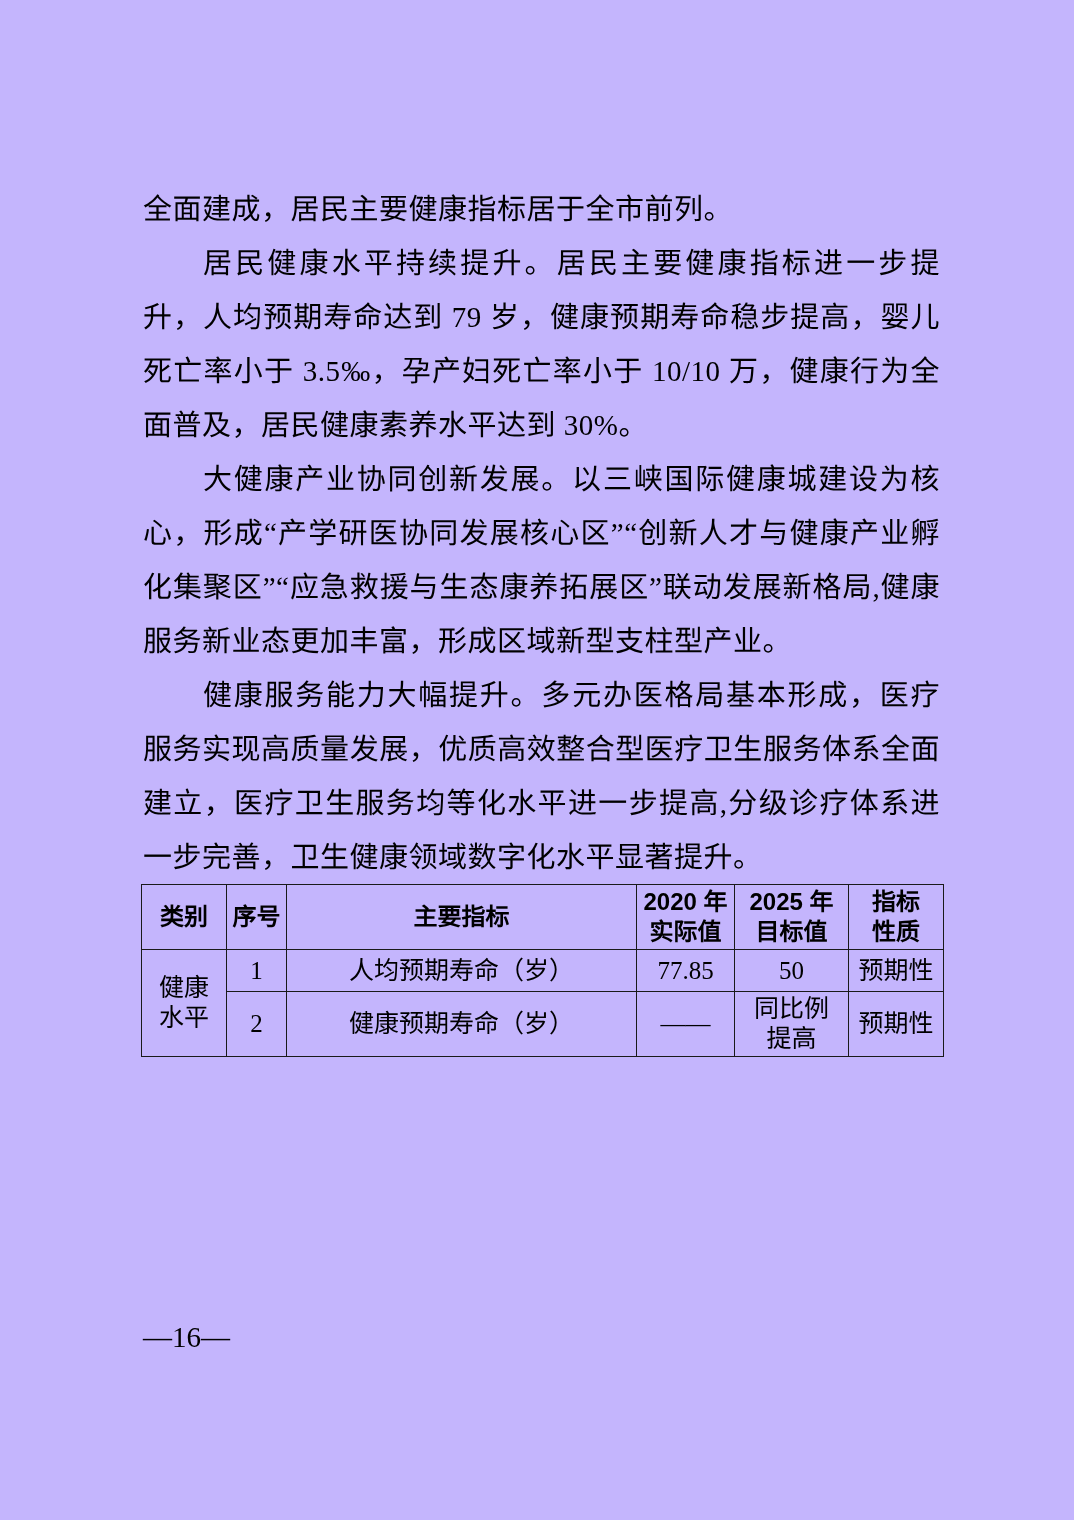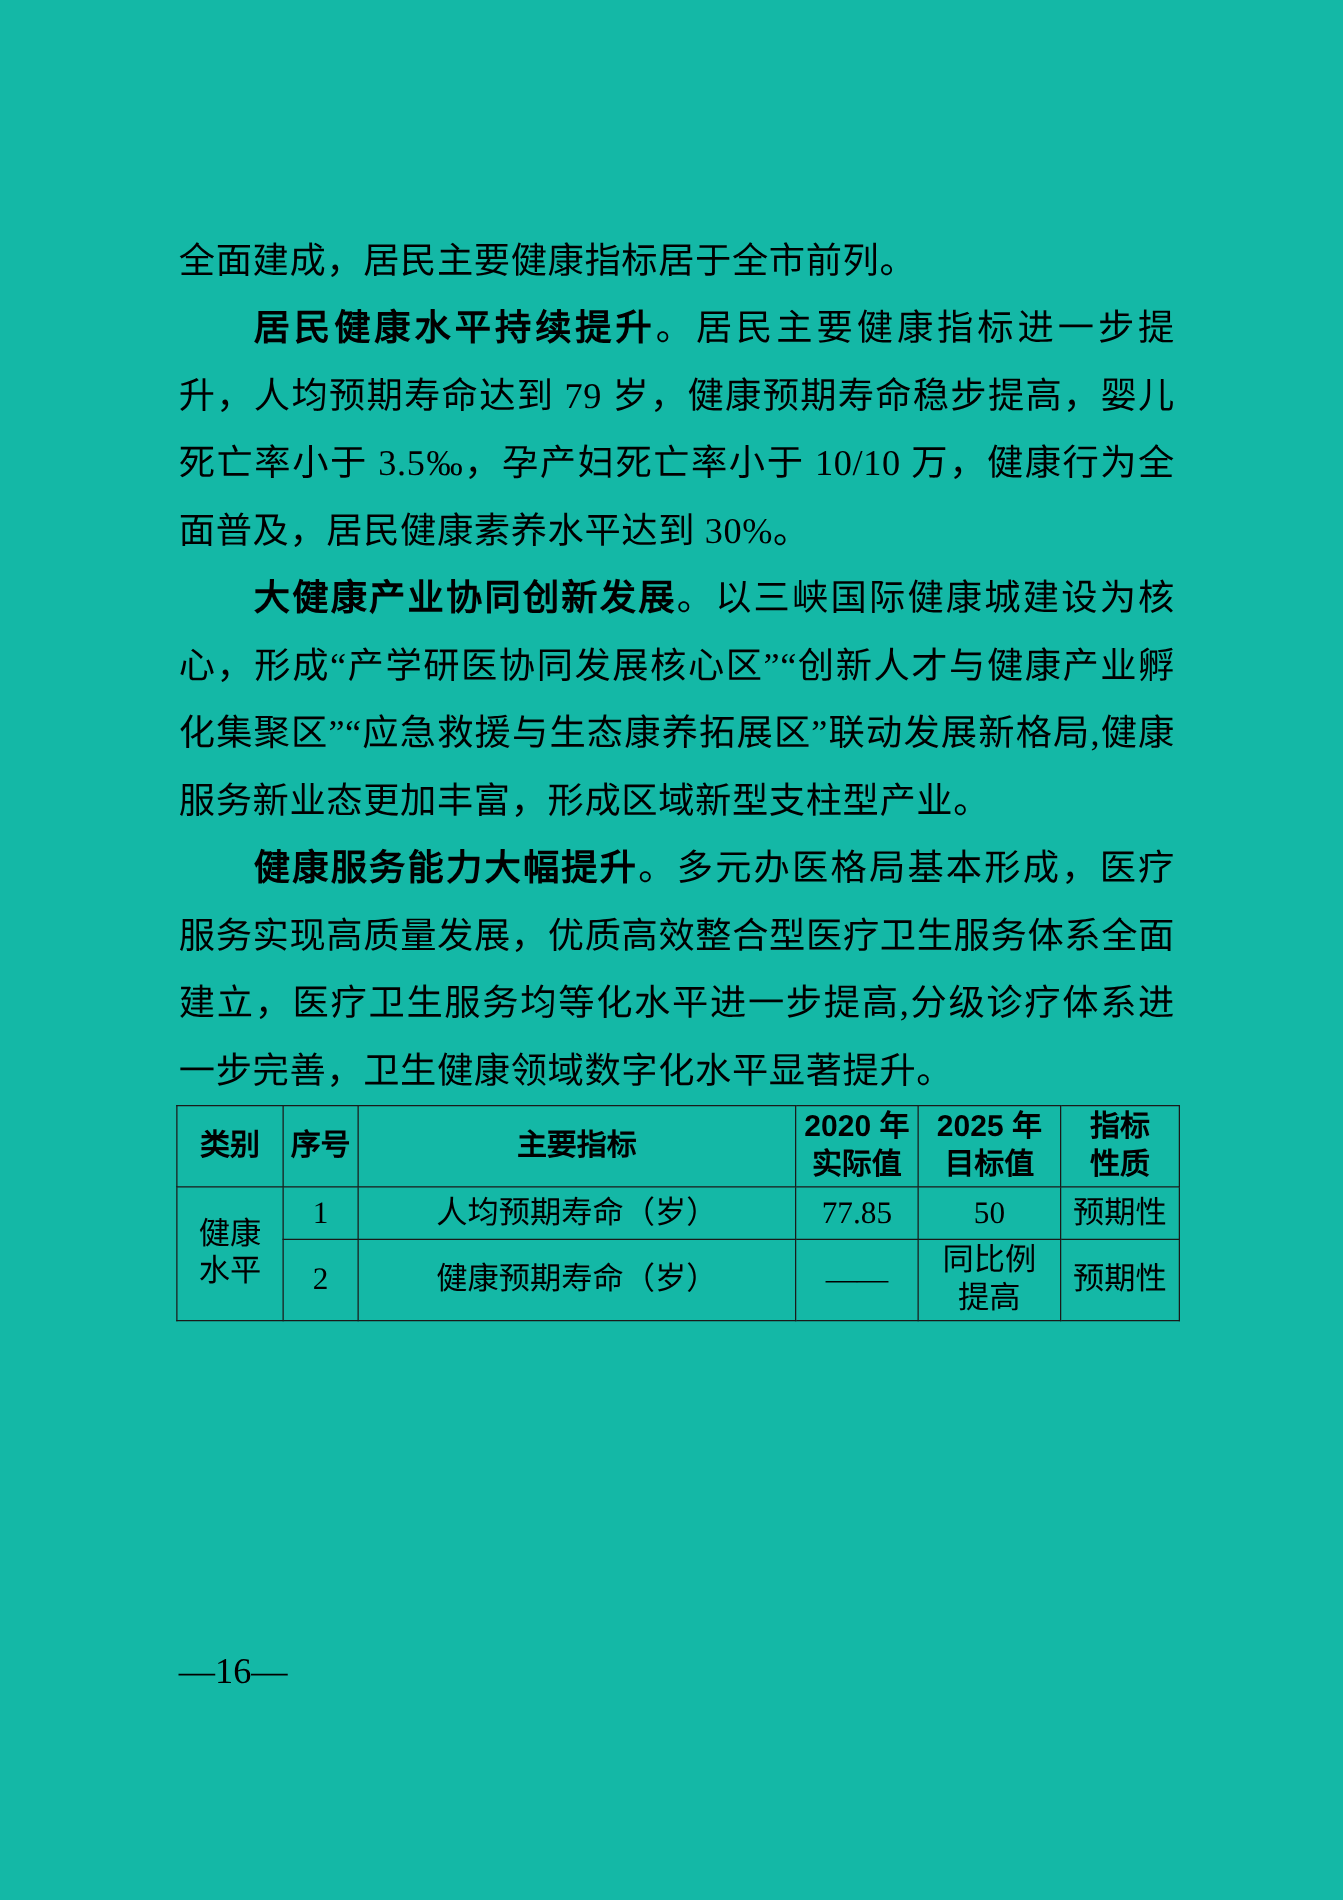--- a/index.html
+++ b/index.html
@@ -1,39 +1,39 @@
 <!DOCTYPE html>
 <html lang="zh-CN"><head>
 <meta charset="utf-8">
 <style>
   html, body { margin: 0; padding: 0; background: #ffffff; }
   .page {
     position: relative;
     width: 1074px;
     height: 1520px;
-    background: #14b8a6;
+    background: #c4b5fd;
     color: #000000;
     font-family: "Liberation Serif", "DejaVu Serif", serif;
     overflow: hidden;
   }
   .content {
     position: absolute;
     left: 143px;
     top: 182px;
     width: 797px;
   }
   p.body-para {
     margin: 0;
     font-size: 29px;
     line-height: 54px;
     text-align: justify;
     letter-spacing: 0.5px;
   }
   p.indent { text-indent: 60px; }
-  .lead { font-weight: bold; }
+  .lead { font-weight: normal; }
   .table-title {
     margin: 10px 0 10px 0;
     font-size: 29px;
     line-height: 38px;
     font-weight: bold;
     text-align: center;
     font-family: "Liberation Sans", "DejaVu Sans", sans-serif;
     letter-spacing: 1px;
   }
   table.indicators {

